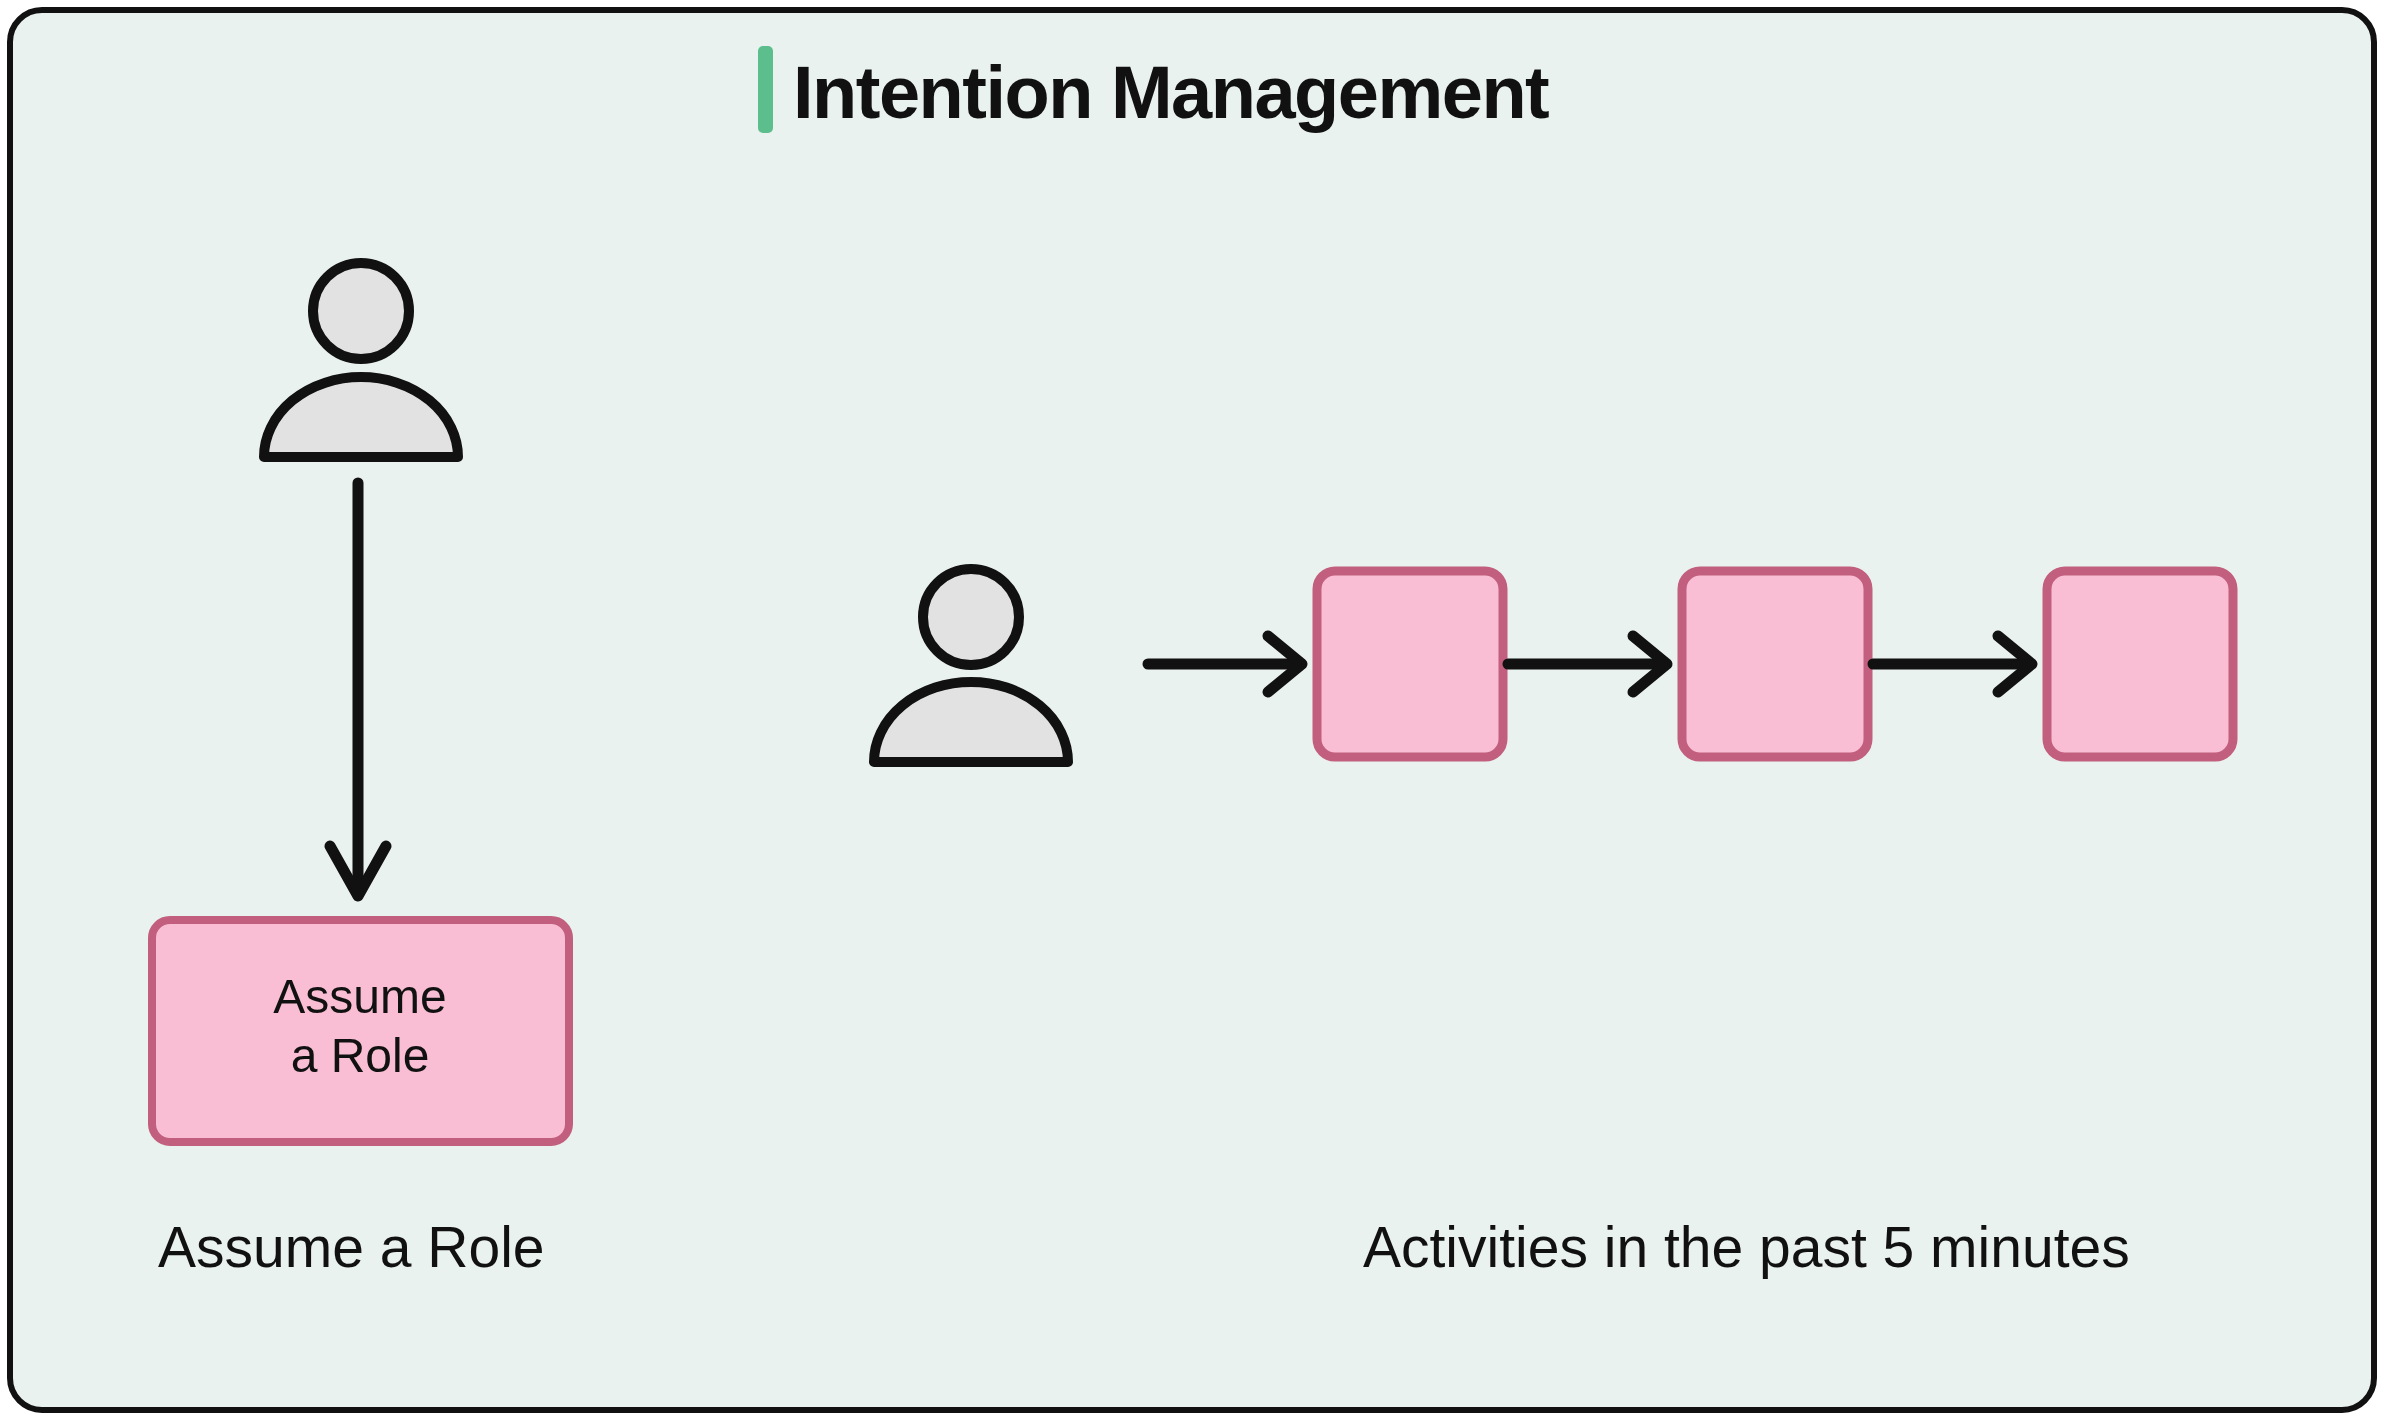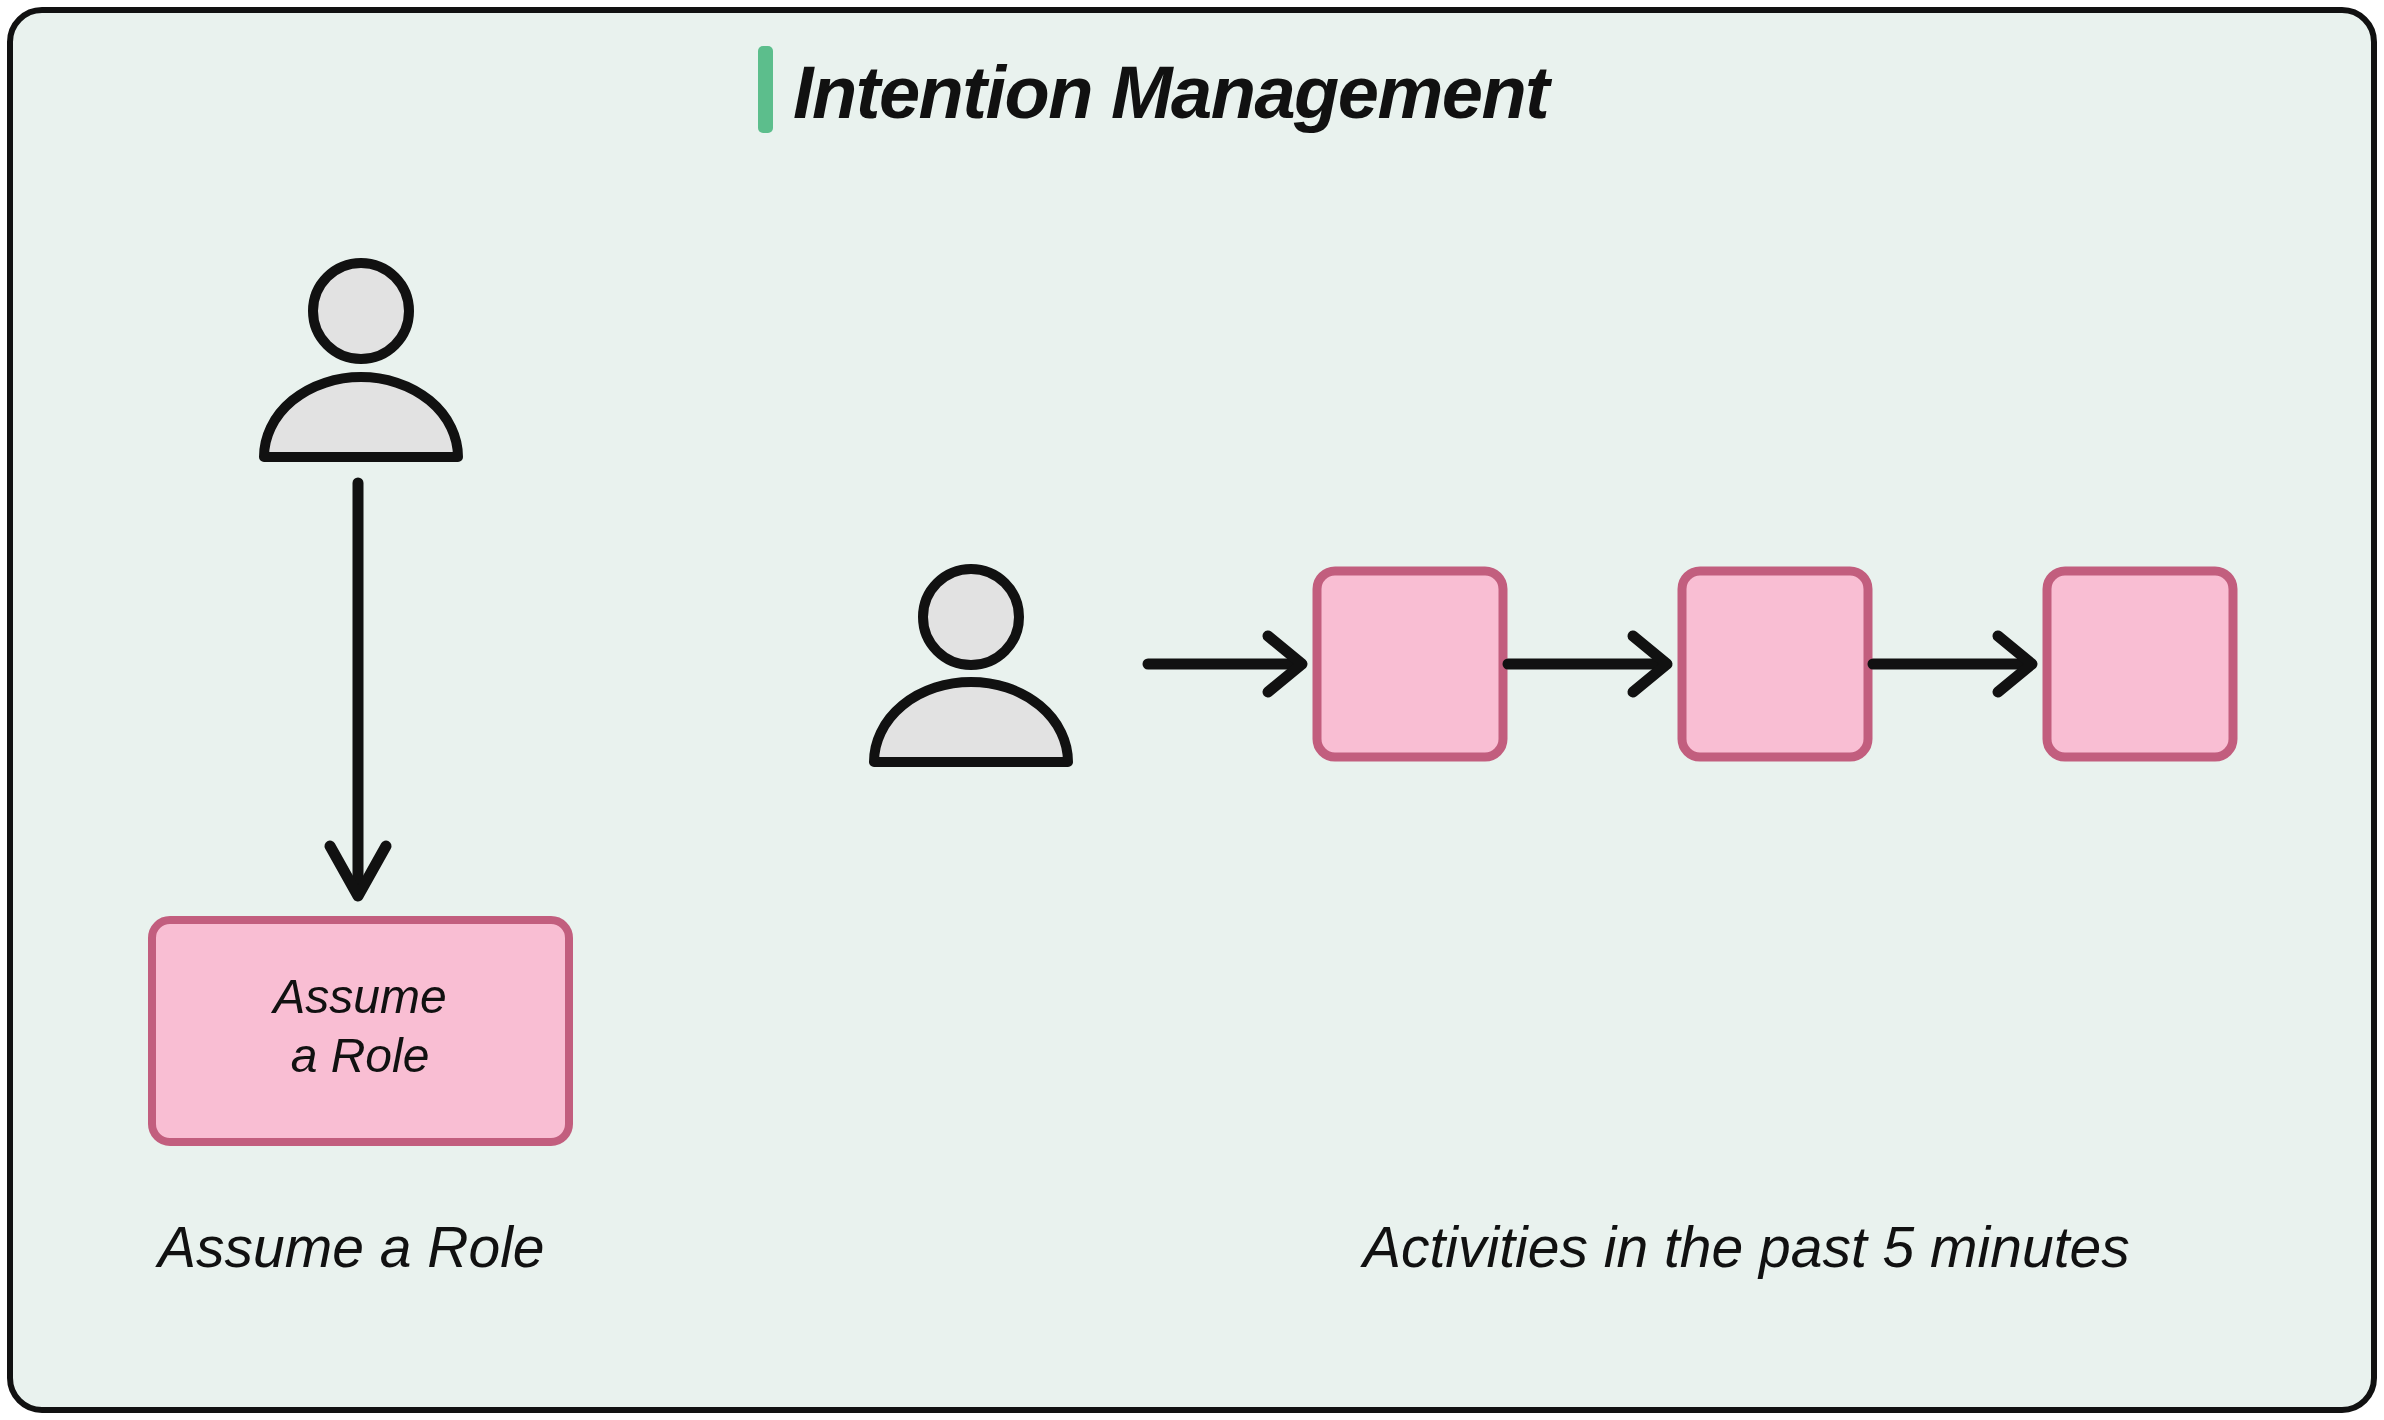--- a/index.html
+++ b/index.html
@@ -7,21 +7,20 @@
     padding: 0;
     width: 2384px;
     height: 1420px;
     background: #ffffff;
     font-family: "Liberation Sans", sans-serif;
   }
   .stage {
     position: relative;
     width: 1928px;
     height: 1420px;
-    font-style: italic;
   }
   svg { display: block; }
   .title-text {
     font-family: "Liberation Sans", sans-serif;
     font-weight: bold;
     font-size: 74px;
     letter-spacing: -1.5px;
     fill: #111111;
   }
   .box-text {

